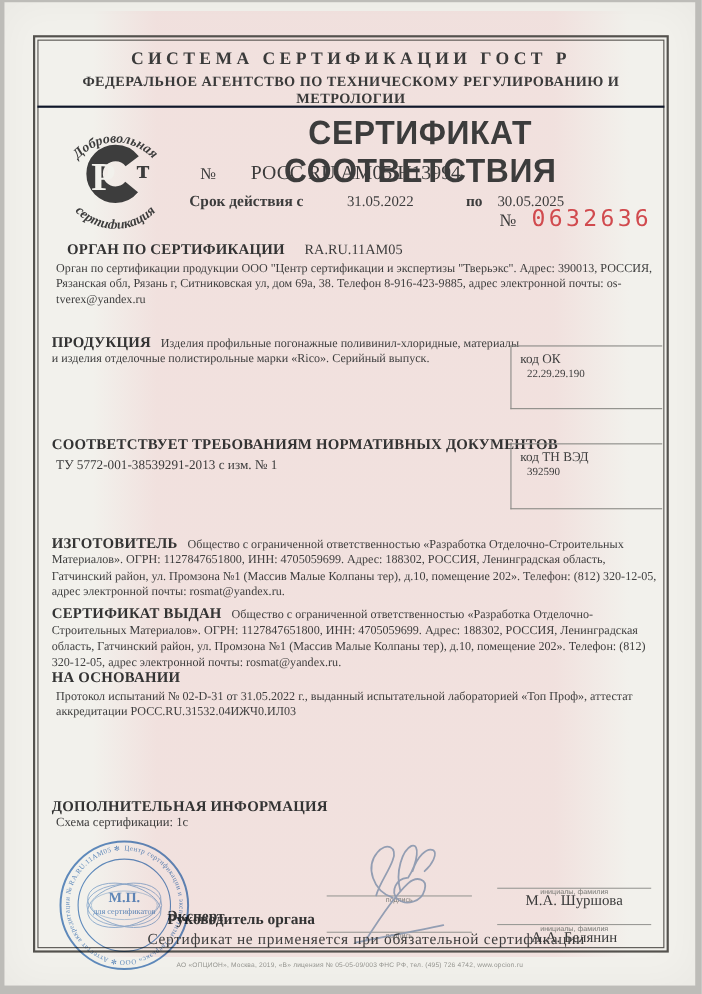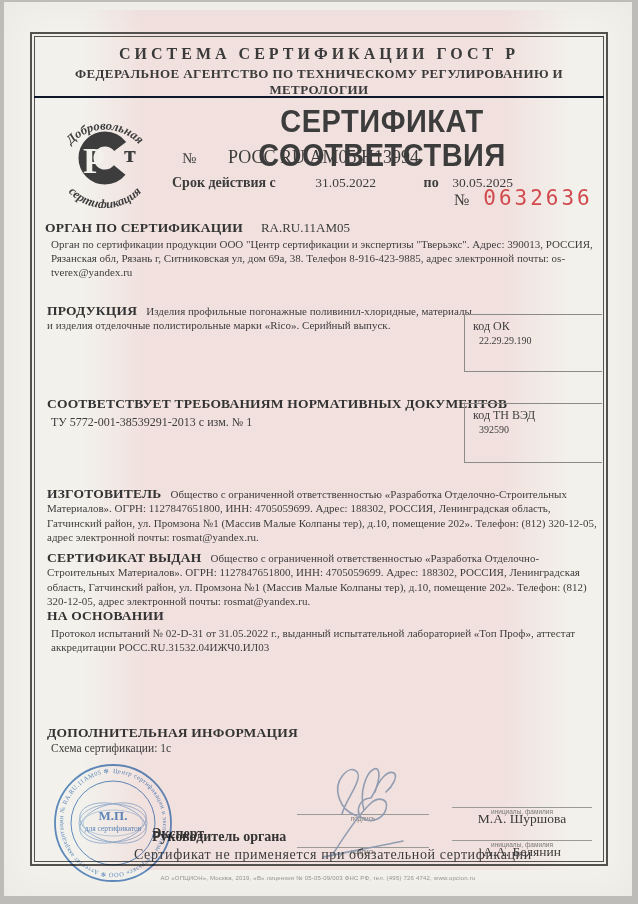--- a/index.html
+++ b/index.html
@@ -87,21 +87,21 @@
     <span class="v" style="margin-left:36px;">31.05.2022</span>
     <span class="lab" style="margin-left:44px;">по</span>
     <span class="v" style="margin-left:10px;">30.05.2025</span>
   </div>
 
   <div class="abs rednum">
     <span class="sign">№</span>
     <span class="digits">0632636</span>
   </div>
 
-  <div class="abs" style="left:41px;top:216px;">
+  <div class="abs" style="left:57px;top:216px;">
     <span class="seclabel">ОРГАН ПО СЕРТИФИКАЦИИ</span>
     <span class="secvalue" style="margin-left:14px;">RA.RU.11AM05</span>
   </div>
   <div class="abs para" style="left:47px;top:235px;width:550px;">Орган по сертификации продукции ООО "Центр сертификации и экспертизы "Тверьэкс". Адрес: 390013, РОССИЯ, Рязанская обл, Рязань г, Ситниковская ул, дом 69а, 38. Телефон 8-916-423-9885, адрес электронной почты: os-tverex@yandex.ru</div>
 
   <div class="abs inline-sec" style="left:43px;top:302px;width:428px;">
     <span class="seclabel">ПРОДУКЦИЯ</span><span>Изделия профильные погонажные поливинил-хлоридные, материалы и изделия отделочные полистирольные марки «Rico». Серийный выпуск.</span>
   </div>
   <div class="abs codebox" style="top:312px;height:58px;">
     <div>код ОК</div>

